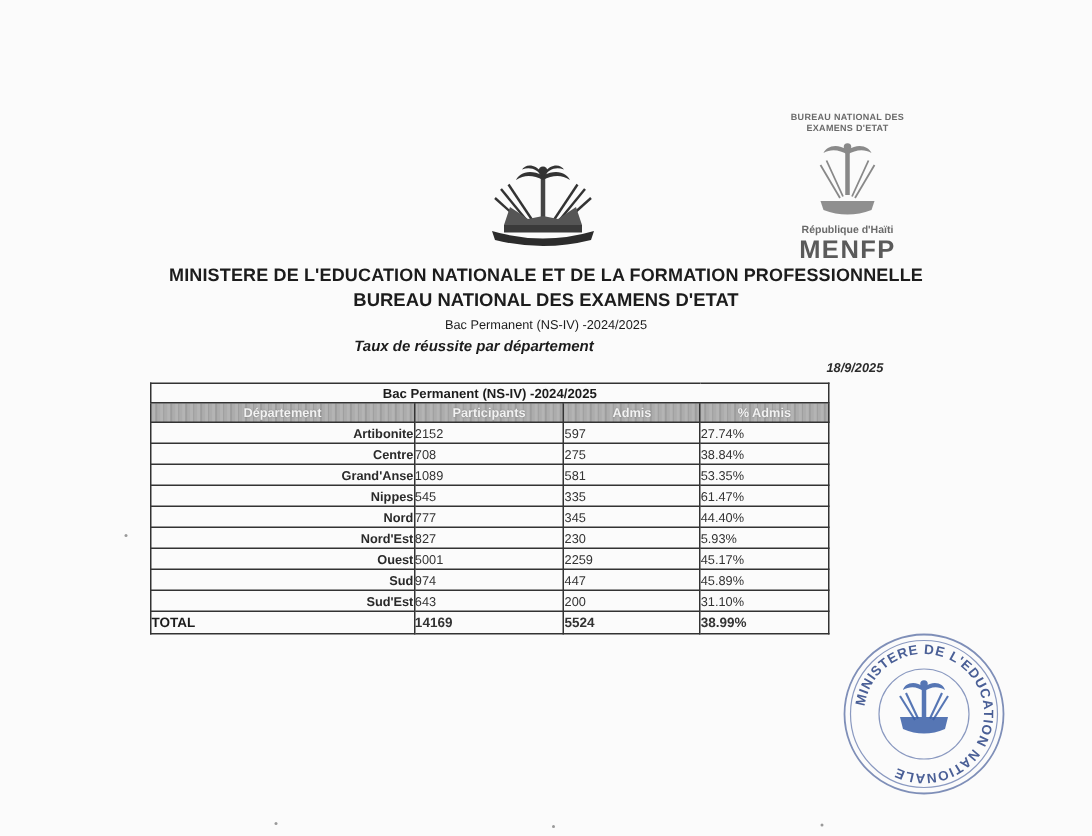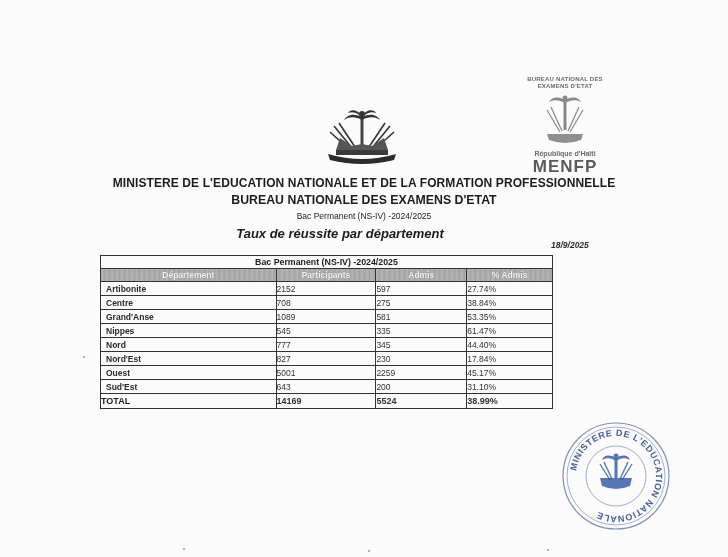--- a/index.html
+++ b/index.html
@@ -10,34 +10,34 @@
   .page { position: absolute; left: 0; top: 0; width: 728px; height: 557px; }
   .crest { position: absolute; left: 322px; top: 108px; width: 80px; height: 58px; }
   .stamp-top { position: absolute; left: 512px; top: 76px; width: 106px; height: 100px; text-align: center; color: #6a6a6a; }
   .stamp-top .line1, .stamp-top .line2 { font-size: 6px; font-weight: bold; letter-spacing: 0.2px; line-height: 7px; }
   .stamp-top .repub { font-size: 7px; font-weight: bold; position: absolute; top: 74px; left: 0; right: 0; }
   .stamp-top .menfp { font-size: 17px; font-weight: bold; letter-spacing: 1px; position: absolute; top: 81px; left: 0; right: 0; color: #5a5a5a; }
   .stamp-top svg { position: absolute; left: 30px; top: 16px; }
   .h1 { position: absolute; left: 0; width: 728px; top: 176px; text-align: center; font-weight: bold; font-size: 12px; letter-spacing: 0.1px; }
   .h2 { position: absolute; left: 0; width: 728px; top: 193px; text-align: center; font-weight: bold; font-size: 12.3px; }
   .h3 { position: absolute; left: 0; width: 728px; top: 211px; text-align: center; font-size: 8.5px; }
-  .h4 { position: absolute; left: 0; width: 632px; top: 226px; text-align: center; font-size: 13px; font-style: italic; font-weight: bold; padding-left: 24px; }
+  .h4 { position: absolute; left: 0; width: 632px; top: 226px; text-align: center; font-size: 10px; font-style: italic; font-weight: bold; }
   .date { position: absolute; left: 551px; top: 240px; font-size: 8.5px; font-style: italic; font-weight: bold; color: #2b2b2b; }
   table.results {
     position: absolute; left: 100px; top: 255px; width: 453px; border-collapse: collapse;
     font-size: 8.5px; border: 1.5px solid #222;
   }
   table.results td, table.results th { border: 1px solid #333; padding: 0; height: 13px; line-height: 12px; }
   table.results th.title { font-weight: bold; font-size: 8.8px; text-align: center; height: 12px; }
   table.results tr.colhead th {
     background: #a9a9a9; color: #f2f2f2; font-weight: bold; font-size: 8.5px; text-align: center; height: 12px;
     background-image: repeating-linear-gradient(90deg, #b4b4b4 0 2px, #9d9d9d 2px 3px, #acacac 3px 5px);
     text-shadow: 0 0 1px #777;
   }
-  table.results td.dept { text-align: left; padding-left: 5px; font-weight: bold; color: #2a2a2a; margin-top: 12px; }
+  table.results td.dept { text-align: right; padding-left: 5px; font-weight: bold; color: #2a2a2a; margin-top: 12px; }
   table.results td.num { text-align: left; color: #333; }
   table.results tr.total td { height: 14px; font-weight: bold; font-size: 9px; border-top: 1.5px solid #222; }
   table.results tr.total td.label { padding-right: 8px; }
   .seal { position: absolute; left: 560px; top: 420px; width: 112px; height: 112px; }
   .dots span { position: absolute; width: 2px; height: 2px; background: #999; border-radius: 1px; }
 </style>
 </head>
 <body>
 
 <div class="page">
@@ -80,21 +80,21 @@
         <line x1="9" y1="15" x2="20" y2="39"></line>
           <line x1="37" y1="15" x2="26" y2="39"></line>
       </g>
       <path d="M5 42 L41 42 L39 48 Q23 54 7 48 Z" fill="#8f8f8f"></path>
     </svg>
     <div class="repub">République d'Haïti</div>
     <div class="menfp">MENFP</div>
   </div>
 
   <div class="h1">MINISTERE DE L'EDUCATION NATIONALE ET DE LA FORMATION PROFESSIONNELLE</div>
-  <div class="h2">BUREAU NATIONALE DES EXAMENS D'ETAT</div>
+  <div class="h2">BUREAU NATIONAL DES EXAMENS D'ETAT</div>
   <div class="h3">Bac Permanent (NS-IV) -2024/2025</div>
   <div class="h4">Taux de réussite par département</div>
   <div class="date">18/9/2025</div>
 
   <table class="results">
     <colgroup>
       <col style="width:176px">
         <col style="width:100px">
         <col style="width:91px">
         <col style="width:86px">
@@ -136,27 +136,33 @@
     <tr>
       <td class="dept">Nord</td>
       <td class="num">777</td>
       <td class="num">345</td>
       <td class="num">44.40%</td>
     </tr>
     <tr>
       <td class="dept">Nord'Est</td>
       <td class="num">827</td>
       <td class="num">230</td>
-      <td class="num">17.84%</td>
+      <td class="num">5.93%</td>
     </tr>
     <tr>
       <td class="dept">Ouest</td>
       <td class="num">5001</td>
       <td class="num">2259</td>
       <td class="num">45.17%</td>
+    </tr>
+    <tr>
+      <td class="dept">Sud</td>
+      <td class="num">974</td>
+      <td class="num">447</td>
+      <td class="num">45.89%</td>
     </tr>
     <tr>
       <td class="dept">Sud'Est</td>
       <td class="num">643</td>
       <td class="num">200</td>
       <td class="num">31.10%</td>
     </tr>
     <tr class="total">
       <td class="label">TOTAL</td>
       <td class="num">14169</td>

